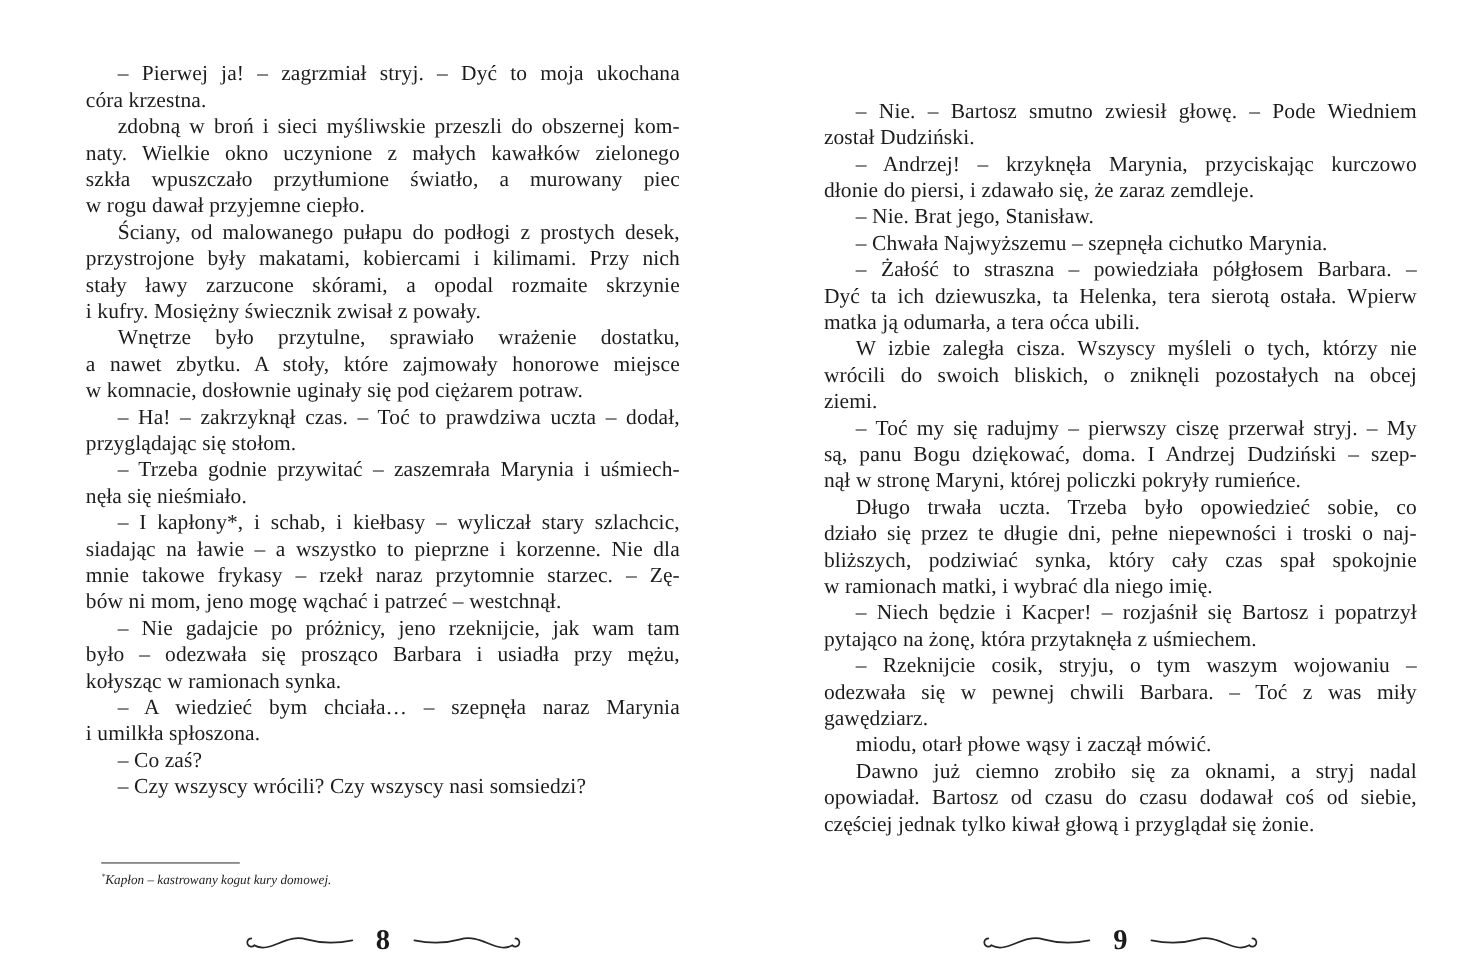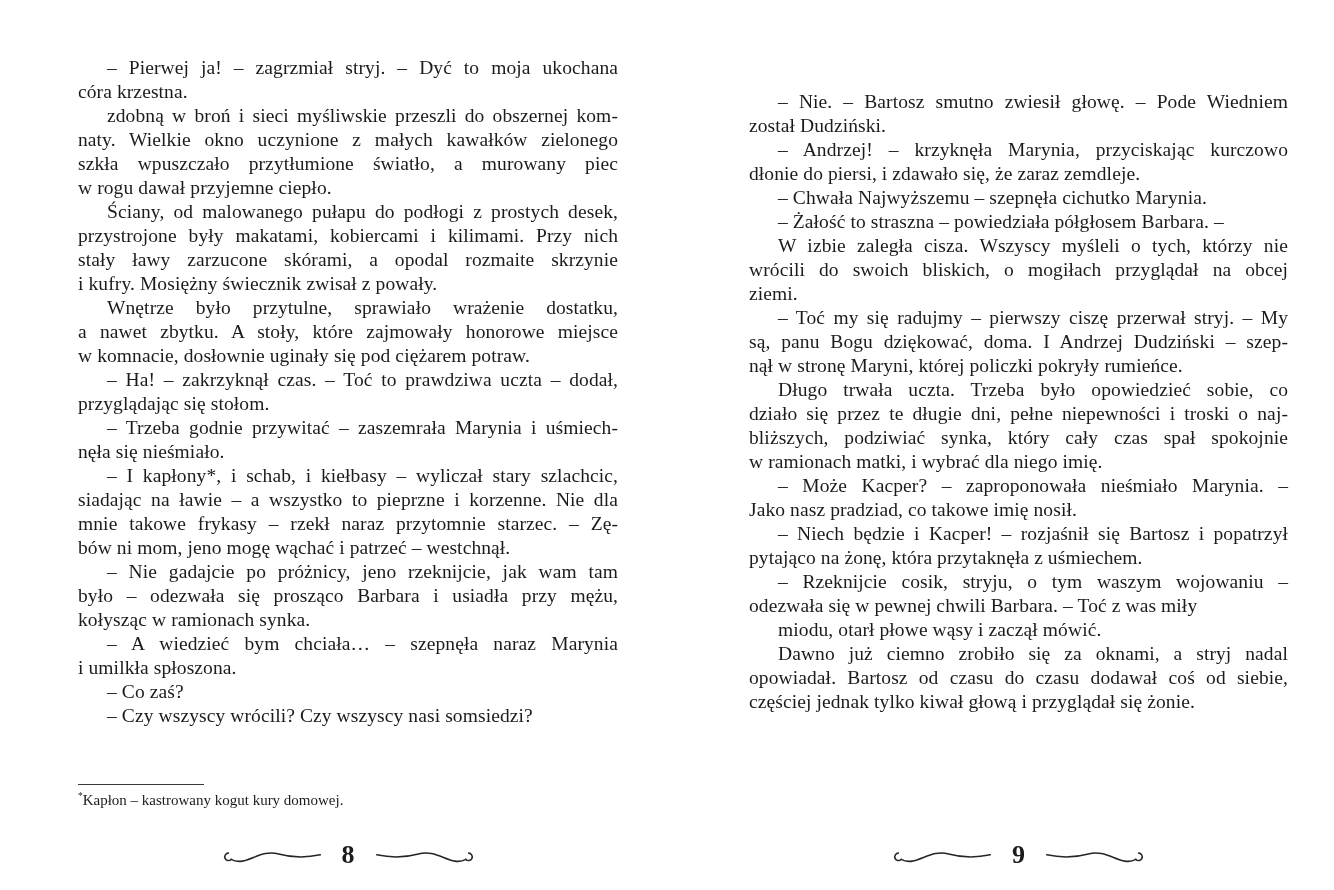--- a/index.html
+++ b/index.html
@@ -33,24 +33,25 @@
     text-align: justify;
     text-align-last: justify;
     text-justify: inter-word;
     white-space: normal;
   }
   .para .line:first-child { text-indent: 29px; }
   .para .line:last-child  { text-align-last: left; }
 
   .footnote {
     position: absolute;
-    left: 78px; top: 784px;
+    left: 92px; top: 784px;
     width: 540px;
-    font-size: 15px;
+    font-size: 12px;
     line-height: 21px;
+    font-style: italic;
   }
   .footnote-rule {
     width: 126px; height: 0;
     border-top: 1.6px solid #3a3a3a;
     margin-bottom: 5px;
   }
   .footnote-marker {
     vertical-align: super;
     font-size: 0.62em;
     line-height: 0;
@@ -162,52 +163,54 @@
     <div class="text-column">
         <div class="para">
           <div class="line">– Nie. – Bartosz smutno zwiesił głowę. – Pode Wiedniem</div>
           <div class="line">został Dudziński.</div>
         </div>
         <div class="para">
           <div class="line">– Andrzej! – krzyknęła Marynia, przyciskając kurczowo</div>
           <div class="line">dłonie do piersi, i zdawało się, że zaraz zemdleje.</div>
         </div>
         <div class="para">
+          <div class="line">– Nie. Brat jego, Stanisław.</div>
+        </div>
+        <div class="para">
           <div class="line">– Chwała Najwyższemu – szepnęła cichutko Marynia.</div>
         </div>
         <div class="para">
           <div class="line">– Żałość to straszna – powiedziała półgłosem Barbara. –</div>
+          <div class="line">Dyć ta ich dziewuszka, ta Helenka, tera sierotą ostała. Wpierw</div>
+          <div class="line">matka ją odumarła, a tera oćca ubili.</div>
         </div>
         <div class="para">
           <div class="line">W izbie zaległa cisza. Wszyscy myśleli o tych, którzy nie</div>
-          <div class="line">wrócili do swoich bliskich, o mogiłach przyglądał na obcej</div>
+          <div class="line">wrócili do swoich bliskich, o zniknęli pozostałych na obcej</div>
           <div class="line">ziemi.</div>
         </div>
         <div class="para">
           <div class="line">– Toć my się radujmy – pierwszy ciszę przerwał stryj. – My</div>
           <div class="line">są, panu Bogu dziękować, doma. I Andrzej Dudziński – szep-</div>
           <div class="line">nął w stronę Maryni, której policzki pokryły rumieńce.</div>
         </div>
         <div class="para">
           <div class="line">Długo trwała uczta. Trzeba było opowiedzieć sobie, co</div>
           <div class="line">działo się przez te długie dni, pełne niepewności i troski o naj-</div>
           <div class="line">bliższych, podziwiać synka, który cały czas spał spokojnie</div>
           <div class="line">w ramionach matki, i wybrać dla niego imię.</div>
         </div>
         <div class="para">
-          <div class="line">– Może Kacper? – zaproponowała nieśmiało Marynia. –</div>
-          <div class="line">Jako nasz pradziad, co takowe imię nosił.</div>
-        </div>
-        <div class="para">
           <div class="line">– Niech będzie i Kacper! – rozjaśnił się Bartosz i popatrzył</div>
           <div class="line">pytająco na żonę, która przytaknęła z uśmiechem.</div>
         </div>
         <div class="para">
           <div class="line">– Rzeknijcie cosik, stryju, o tym waszym wojowaniu –</div>
           <div class="line">odezwała się w pewnej chwili Barbara. – Toć z was miły</div>
+          <div class="line">gawędziarz.</div>
         </div>
         <div class="para">
           <div class="line">miodu, otarł płowe wąsy i zaczął mówić.</div>
         </div>
         <div class="para">
           <div class="line">Dawno już ciemno zrobiło się za oknami, a stryj nadal</div>
           <div class="line">opowiadał. Bartosz od czasu do czasu dodawał coś od siebie,</div>
           <div class="line">częściej jednak tylko kiwał głową i przyglądał się żonie.</div>
         </div>
       </div>

